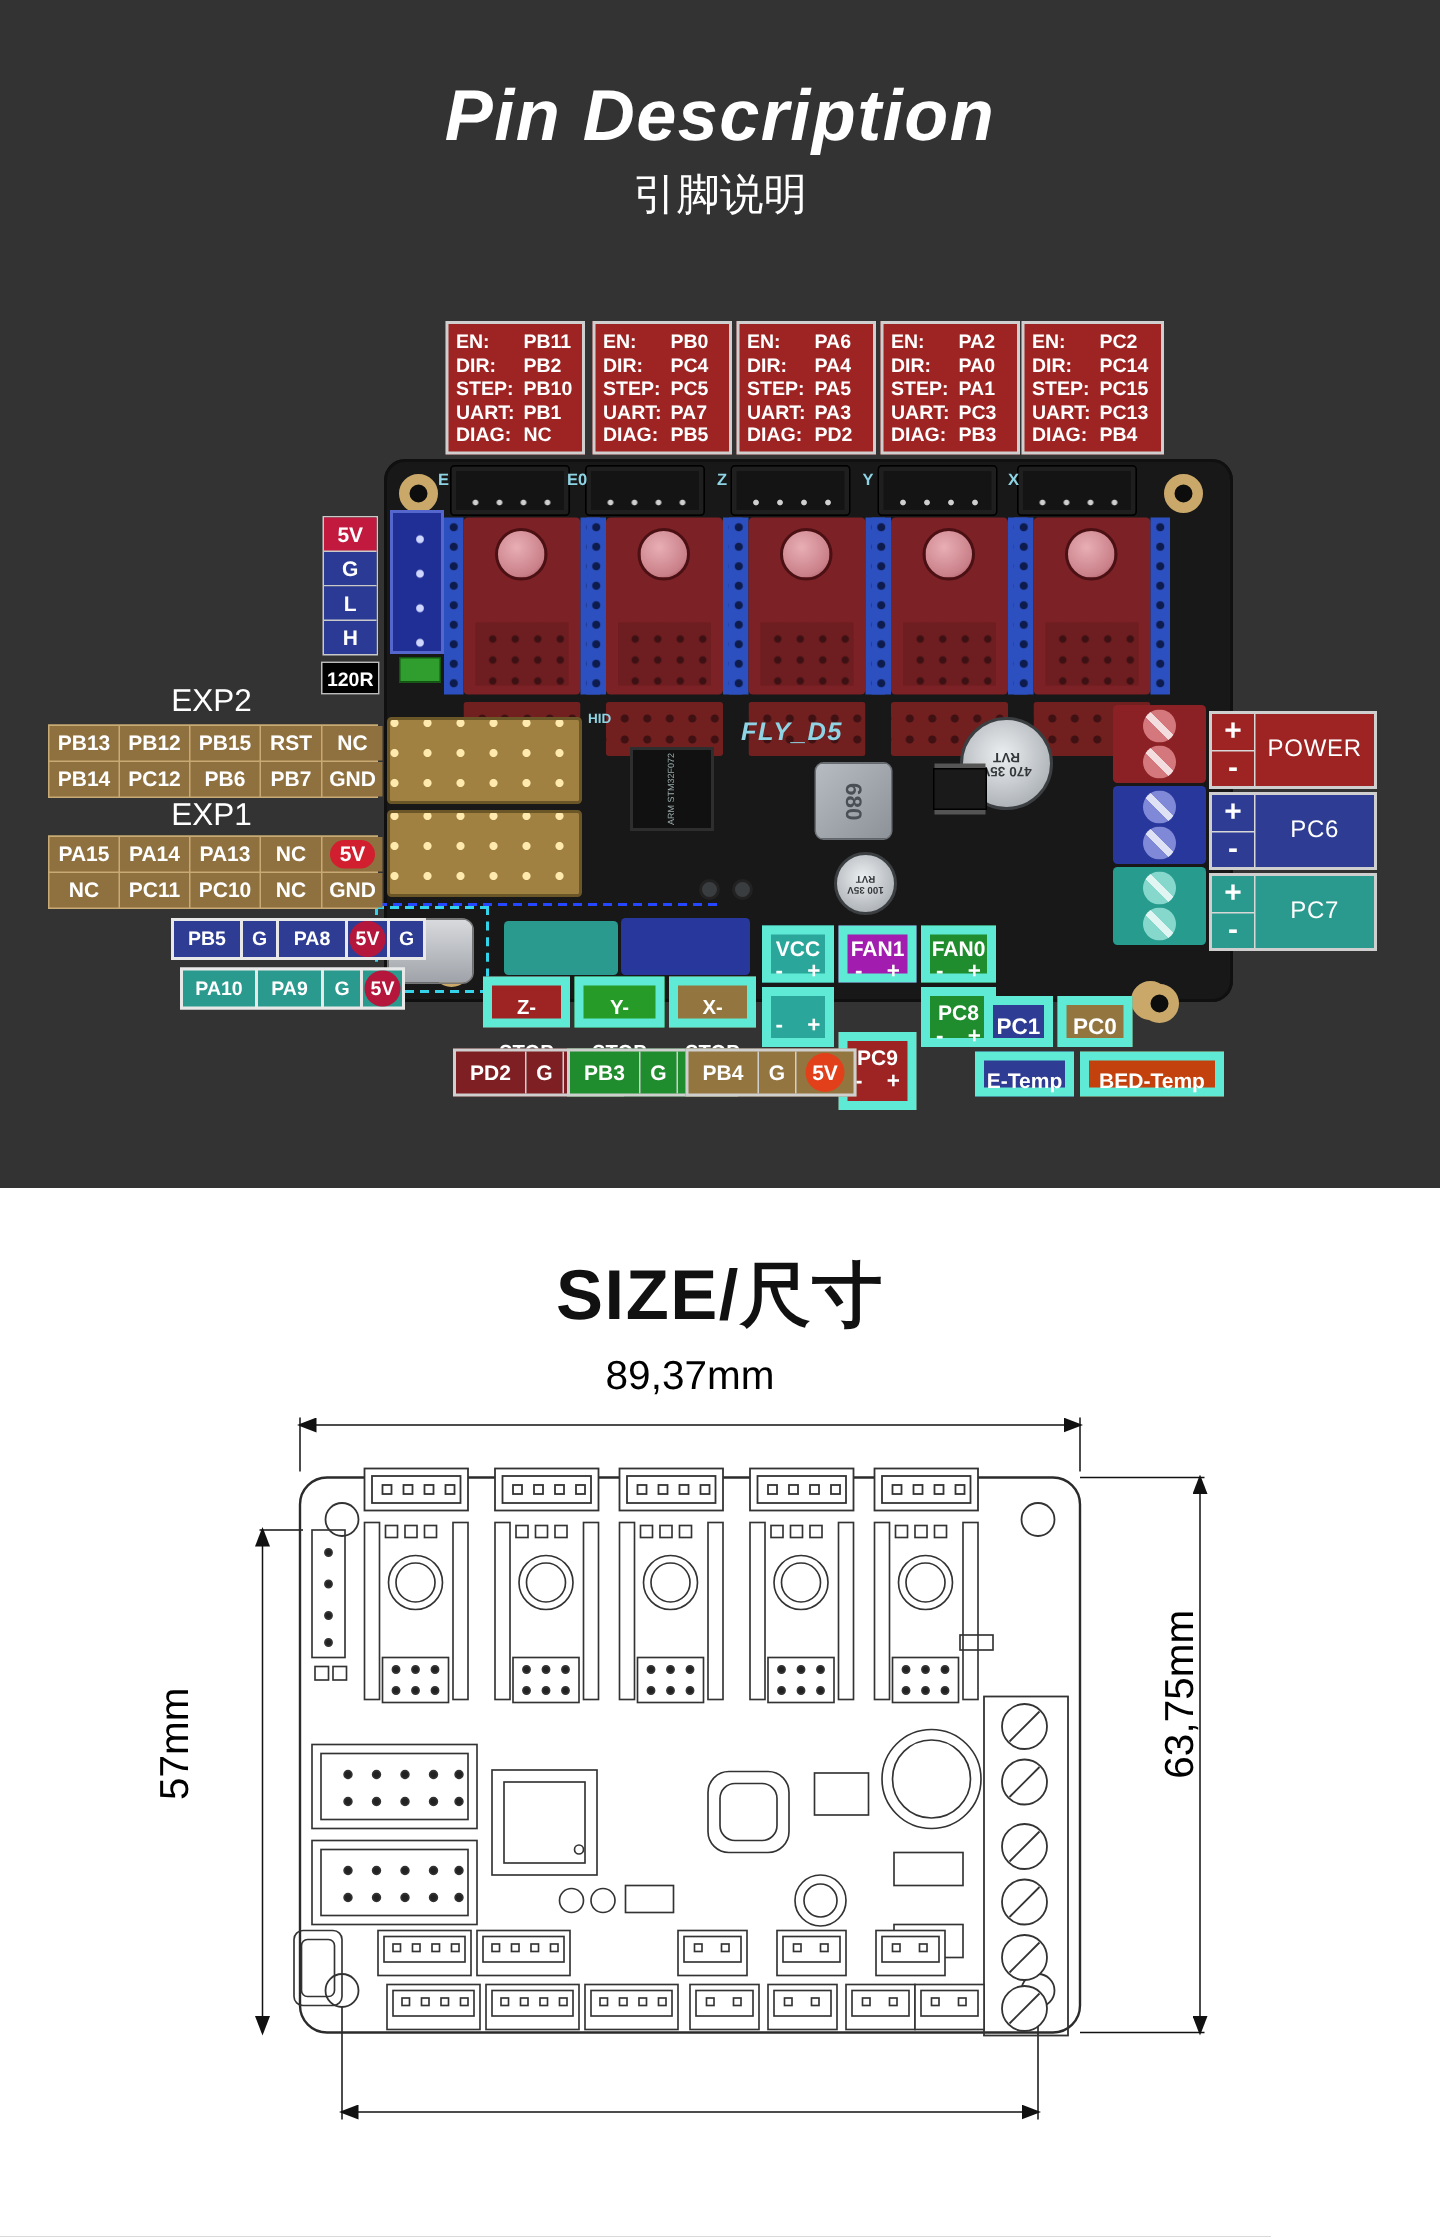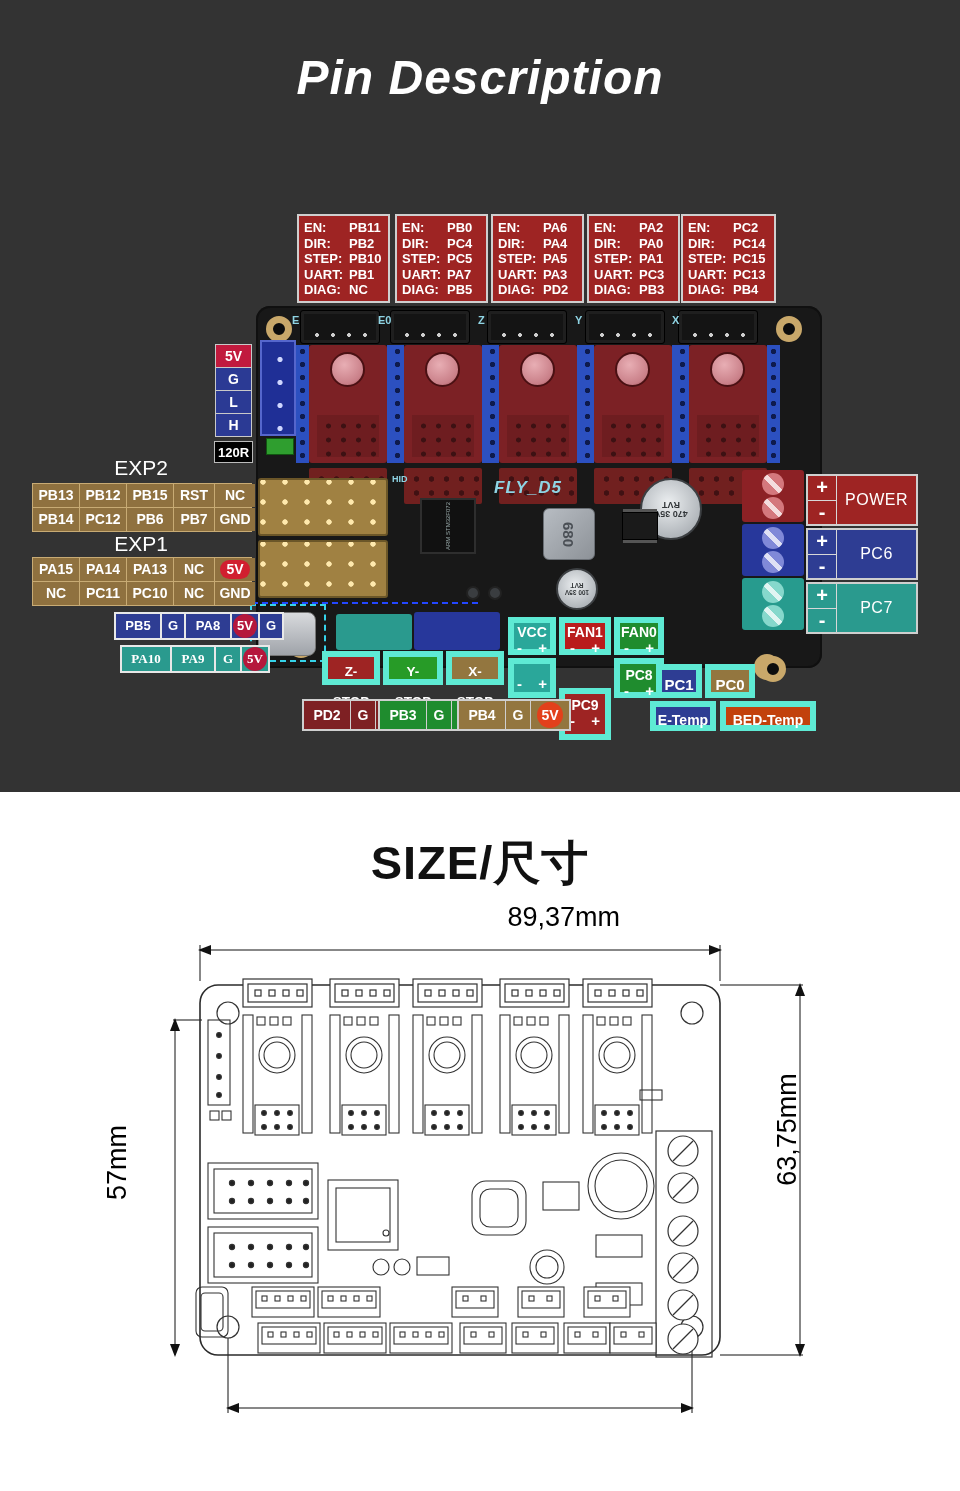--- a/index.html
+++ b/index.html
@@ -80,20 +80,21 @@
   .sizetitle{position:absolute;left:0;top:40px;width:960px;text-align:center;font-size:47px;font-weight:bold;letter-spacing:1px;}
   .dim{position:absolute;font-size:27px;color:#000;text-align:center;}
   .rot{transform:rotate(-90deg);}
 </style>
 </head>
 <body>
 
 <div class="dark">
 
   <div class="title">Pin Description</div>
+  <div class="subtitle">引脚说明</div>
 
   <div class="dbox" style="left:297px;width:93px;">
     <div class="drow">
         <span class="dk">EN:</span>
         <span class="dv">PB11</span>
       </div>
     <div class="drow">
         <span class="dk">DIR:</span>
         <span class="dv">PB2</span>
       </div>
@@ -342,36 +343,36 @@
     <div class="expcell">GND</div>
   </div>
 
   <div class="pinrow blue" style="left:114px;top:612px;">
     <div class="pincell" style="width:38px;">PB5</div>
     <div class="pincell" style="width:16px;">G</div>
     <div class="pincell" style="width:38px;">PA8</div>
     <div class="pincell" style="width:26px;padding:0;"><span class="circ5v">5V</span></div>
     <div class="pincell" style="width:16px;">G</div>
   </div>
-  <div class="pinrow teal" style="left:120px;top:645px;font-family:Liberation Serif, serif;">
+  <div class="pinrow teal" style="left:120px;top:645px;">
     <div class="pincell" style="width:42px;">PA10</div>
     <div class="pincell" style="width:36px;">PA9</div>
     <div class="pincell" style="width:18px;">G</div>
     <div class="pincell" style="width:26px;padding:0;"><span class="circ5v">5V</span></div>
   </div>
 
   <div class="blk" style="left:322px;top:651px;width:58px;height:34px;background:#9e2423;line-height:30px;font-size:13.5px;">Z-STOP</div>
   <div class="blk" style="left:383px;top:651px;width:60px;height:34px;background:#279b27;line-height:30px;font-size:13.5px;">Y-STOP</div>
   <div class="blk" style="left:446px;top:651px;width:58px;height:34px;background:#93763f;line-height:30px;font-size:13.5px;">X-STOP</div>
 
   <div class="blk" style="left:508px;top:617px;width:48px;height:38px;background:#2aa79a;">
     <div class="bl">VCC</div>
     <div class="pol">- +</div>
   </div>
-  <div class="blk" style="left:559px;top:617px;width:52px;height:38px;background:#b91c1c;">
+  <div class="blk" style="left:559px;top:617px;width:52px;height:38px;background:#a21caf;">
     <div class="bl">FAN1</div>
     <div class="pol">- +</div>
   </div>
   <div class="blk" style="left:614px;top:617px;width:50px;height:38px;background:#1f8c2e;">
     <div class="bl">FAN0</div>
     <div class="pol">- +</div>
   </div>
 
   <div class="blk" style="left:508px;top:658px;width:48px;height:40px;background:#2aa79a;display:flex;align-items:flex-end;justify-content:center;">
     <div class="pol">- +</div>
@@ -433,21 +434,21 @@
         <span>+</span>
         <span>-</span>
       </div>
     <div class="tname">PC7</div>
   </div>
 </div>
 
 <div class="light">
   <div class="sizetitle">SIZE/尺寸</div>
 
-  <div class="dim" style="left:300px;top:110px;width:320px;text-align:right;">89,37mm</div>
+  <div class="dim" style="left:300px;top:110px;width:320px;">89,37mm</div>
   <div class="dim rot" style="left:57px;top:355px;width:120px;">57mm</div>
   <div class="dim rot" style="left:722px;top:322px;width:130px;">63,75mm</div>
 
   <svg class="abs" style="left:80px;top:143px;" width="800" height="545" viewBox="0 0 800 545">
     <defs>
       <marker id="arr" markerWidth="13" markerHeight="10" refX="11" refY="5" orient="auto-start-reverse">
           <path d="M0,0 L13,5 L0,10 z" fill="#111"></path>
         </marker>
       <g id="tconn" stroke="#333" fill="#fff" stroke-width="1.2">
         <rect x="0" y="44" width="69" height="28"></rect>

